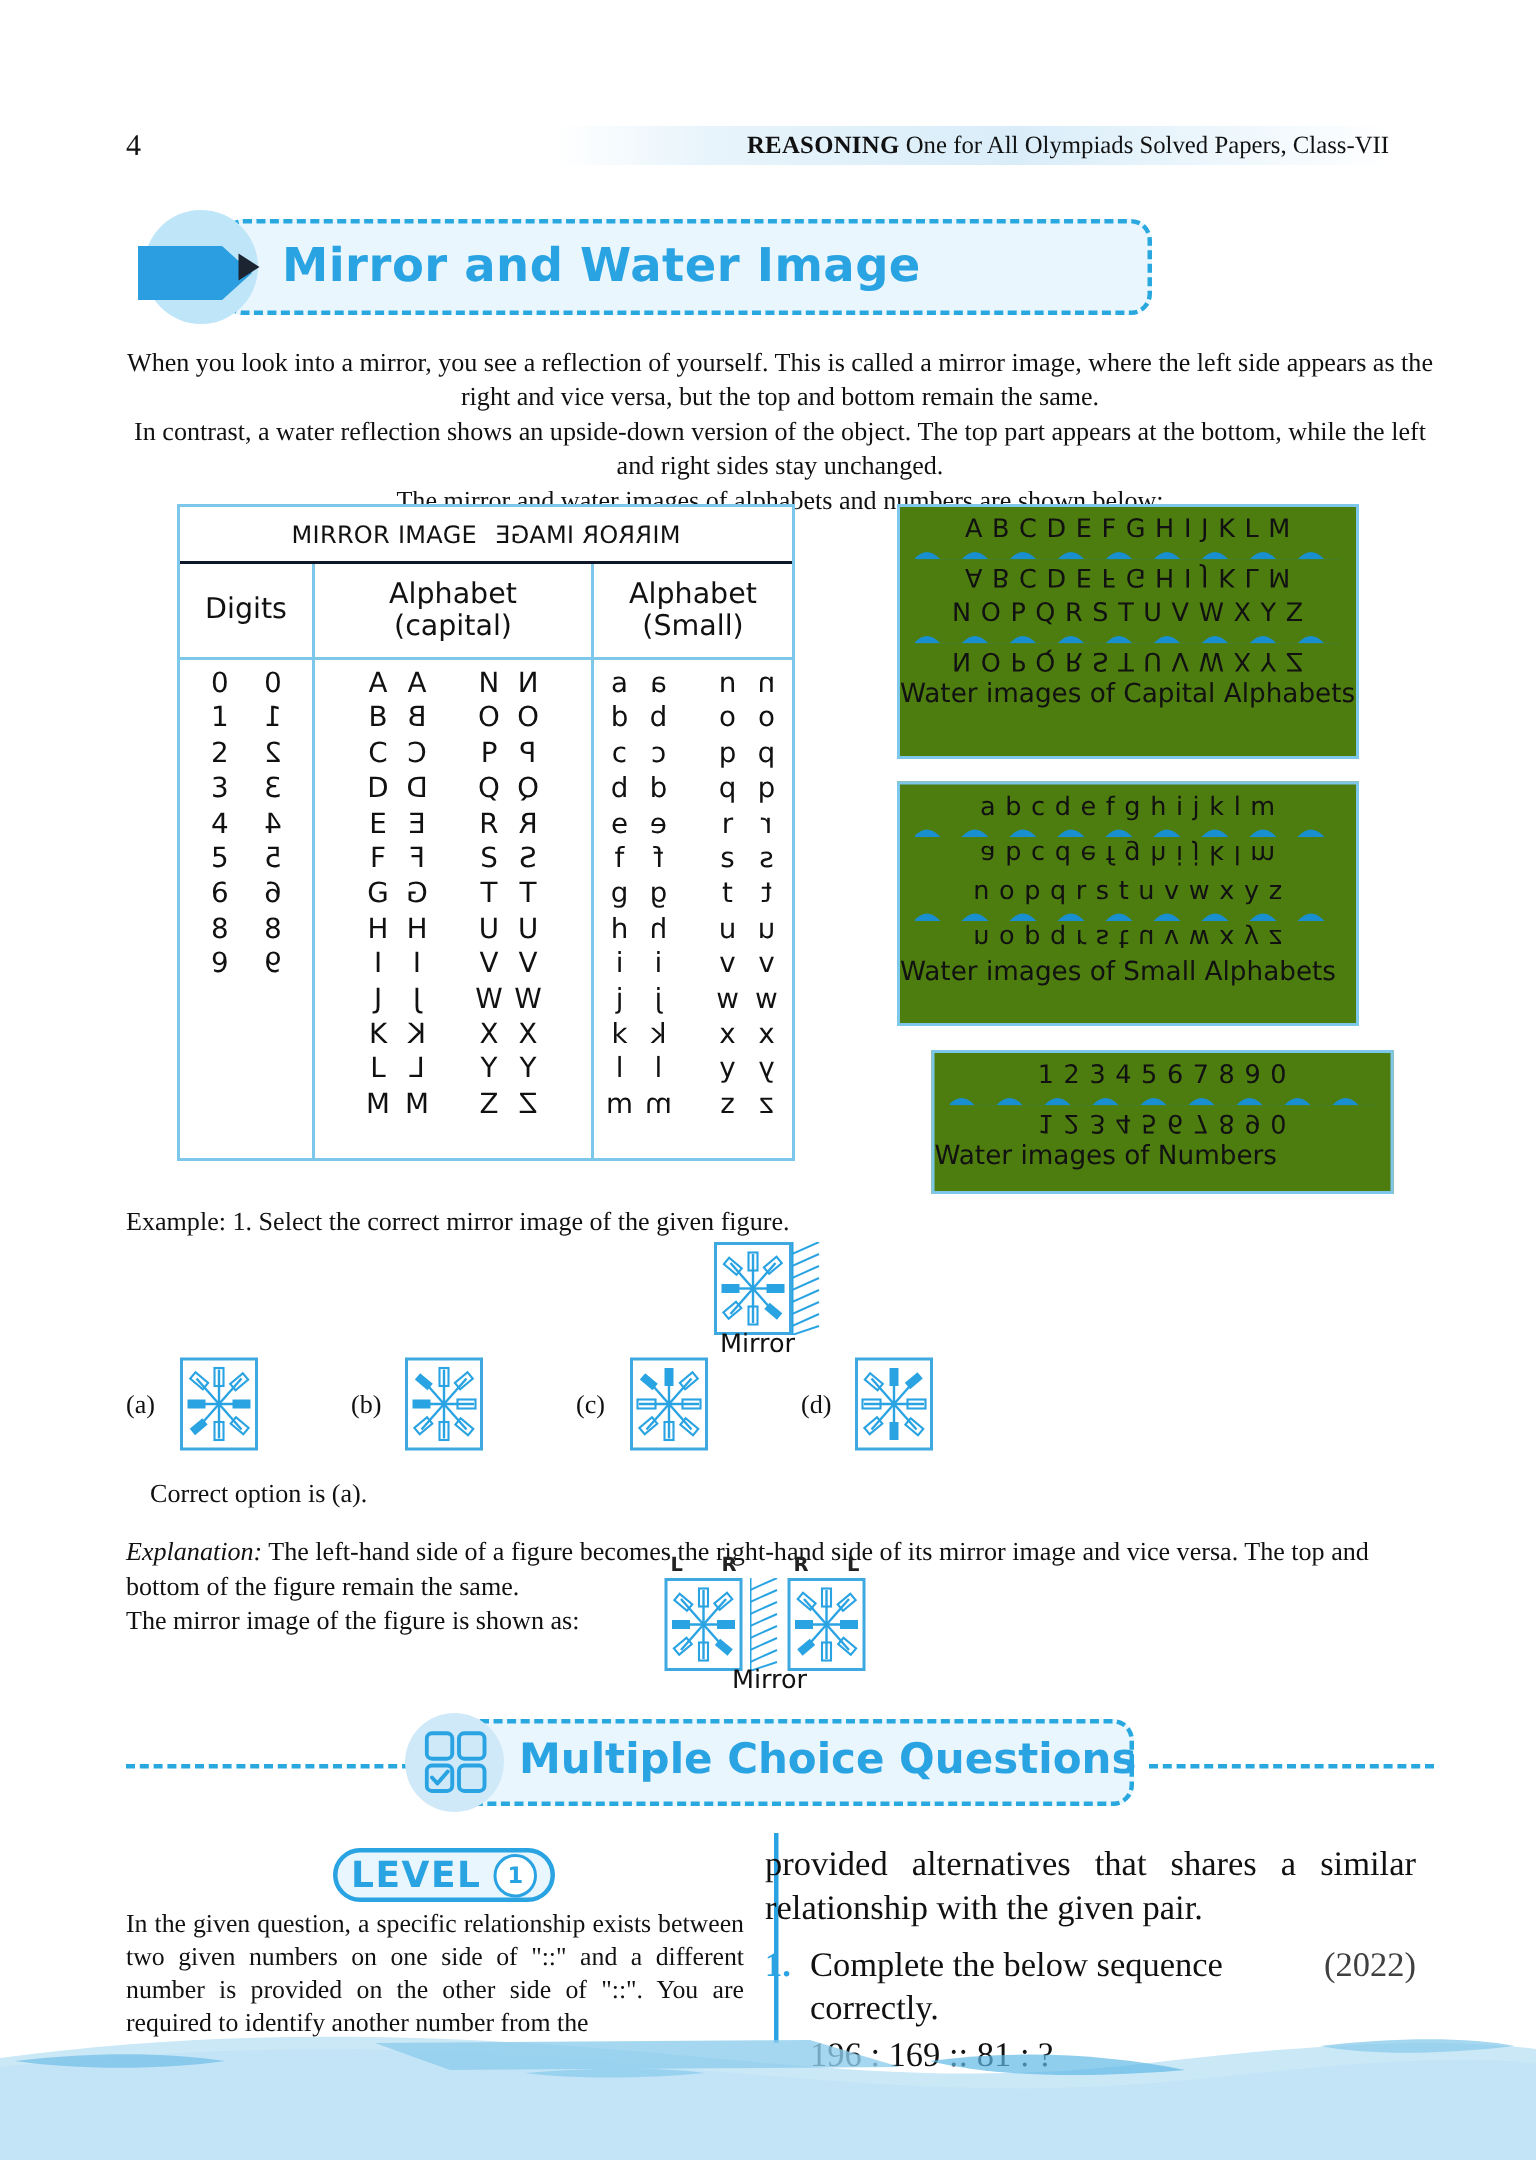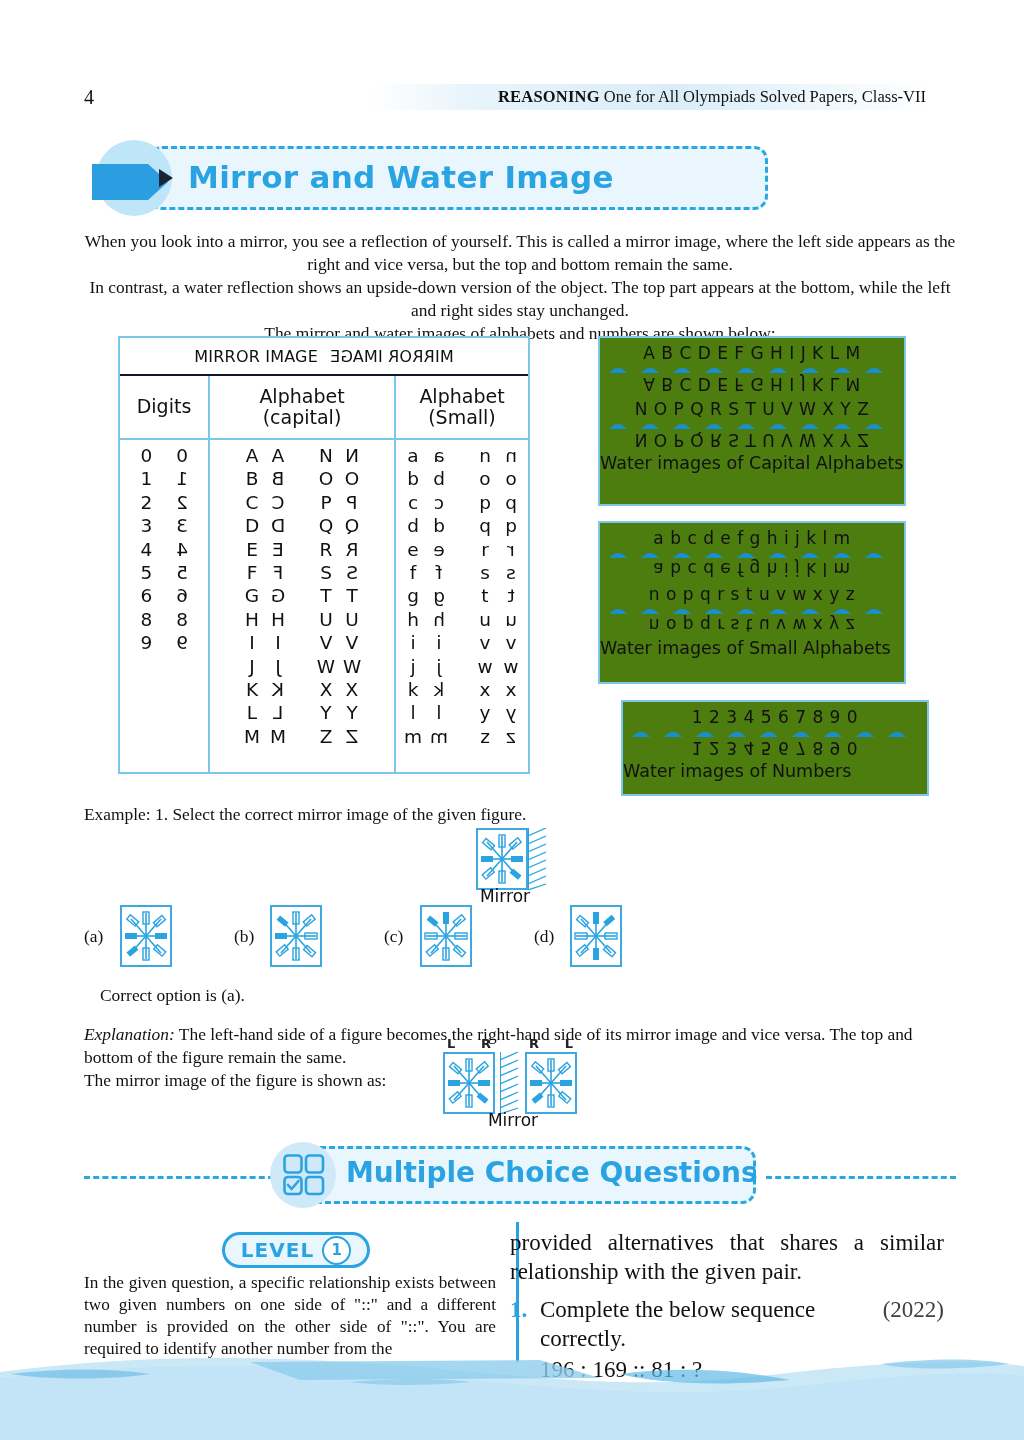--- a/index.html
+++ b/index.html
@@ -117,21 +117,21 @@
     background:#eaf6fd;border:3px dashed #29a8e0;border-radius:14px;box-sizing:border-box;}
   .mcqbar .circ{position:absolute;left:186px;top:-4px;width:66px;height:66px;border-radius:50%;background:#cfe9f8;}
   .mcqbar .ico{position:absolute;left:199px;top:8px;width:42px;height:42px;}
   .mcqbar .mtxt{position:absolute;left:262px;top:10px;font-family:"DejaVu Sans",sans-serif;
     font-weight:bold;font-size:28px;color:#2aa3e2;}
 
   
   .levelbadge{position:absolute;left:222px;top:1232px;width:148px;height:36px;
     background:#e9f6fd;border:3px solid #2aa3e2;border-radius:18px;box-sizing:border-box;
     display:flex;align-items:center;justify-content:center;gap:8px;}
-  .levelbadge .lv{font-family:"DejaVu Sans",sans-serif;font-weight:bold;font-size:20px;color:#2aa3e2;letter-spacing:1px;}
+  .levelbadge .lv{font-family:"DejaVu Sans",sans-serif;font-weight:bold;font-size:24px;color:#2aa3e2;letter-spacing:1px;}
   .levelbadge .num{width:25px;height:25px;border-radius:50%;border:2.5px solid #2aa3e2;background:#fff;
     display:flex;align-items:center;justify-content:center;font-family:"DejaVu Sans",sans-serif;
     font-weight:bold;font-size:15px;color:#2aa3e2;}
 
   
   .colrule{position:absolute;left:516px;top:1222px;width:2.5px;height:140px;background:#2aa3e2;}
   .colL{position:absolute;left:84px;top:1272px;width:412px;font-size:17.2px;line-height:1.28;text-align:justify;}
   .colR{position:absolute;left:510px;top:1228px;width:434px;font-size:23px;line-height:1.28;}
   .colR .lead{text-align:justify;margin:0;}
   .qrow{display:flex;margin-top:8px;}

